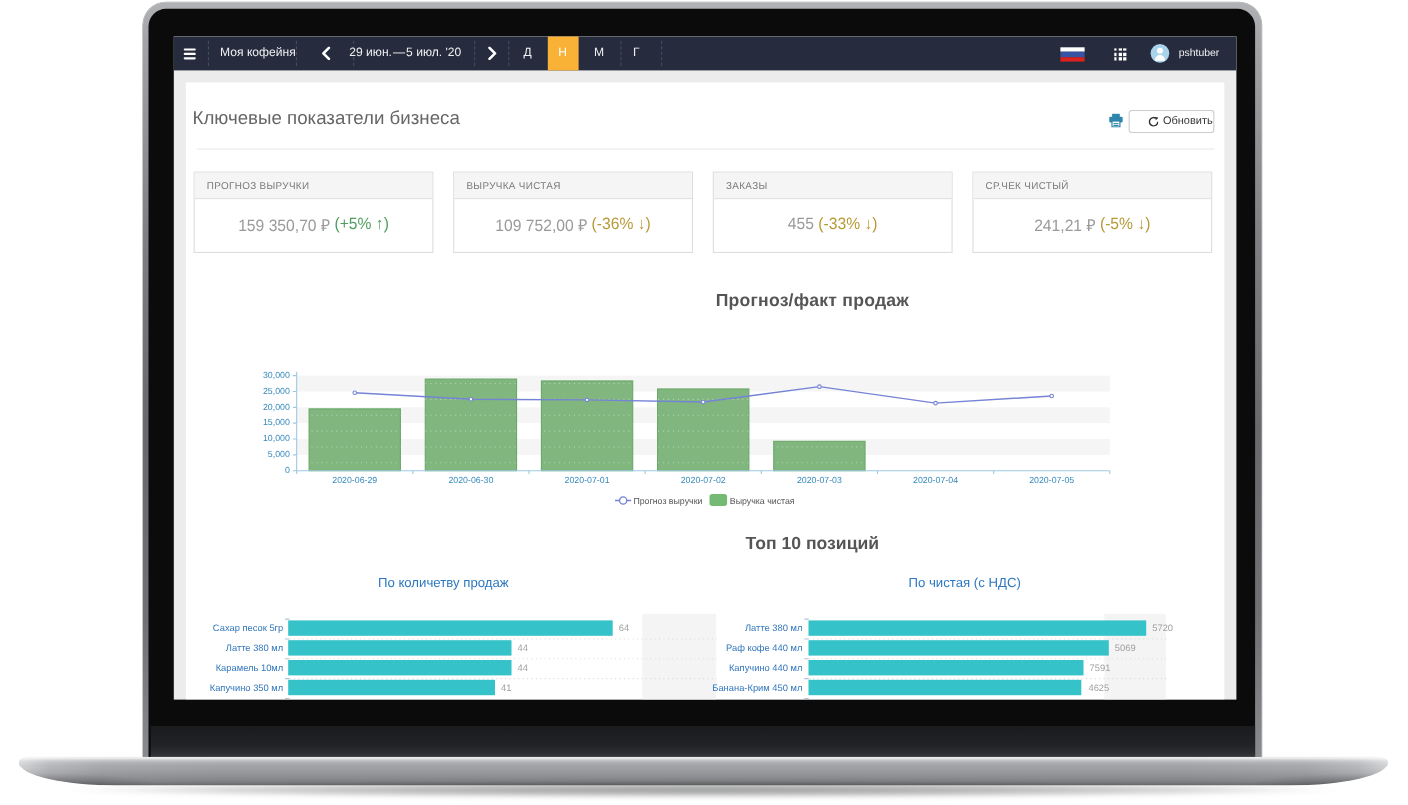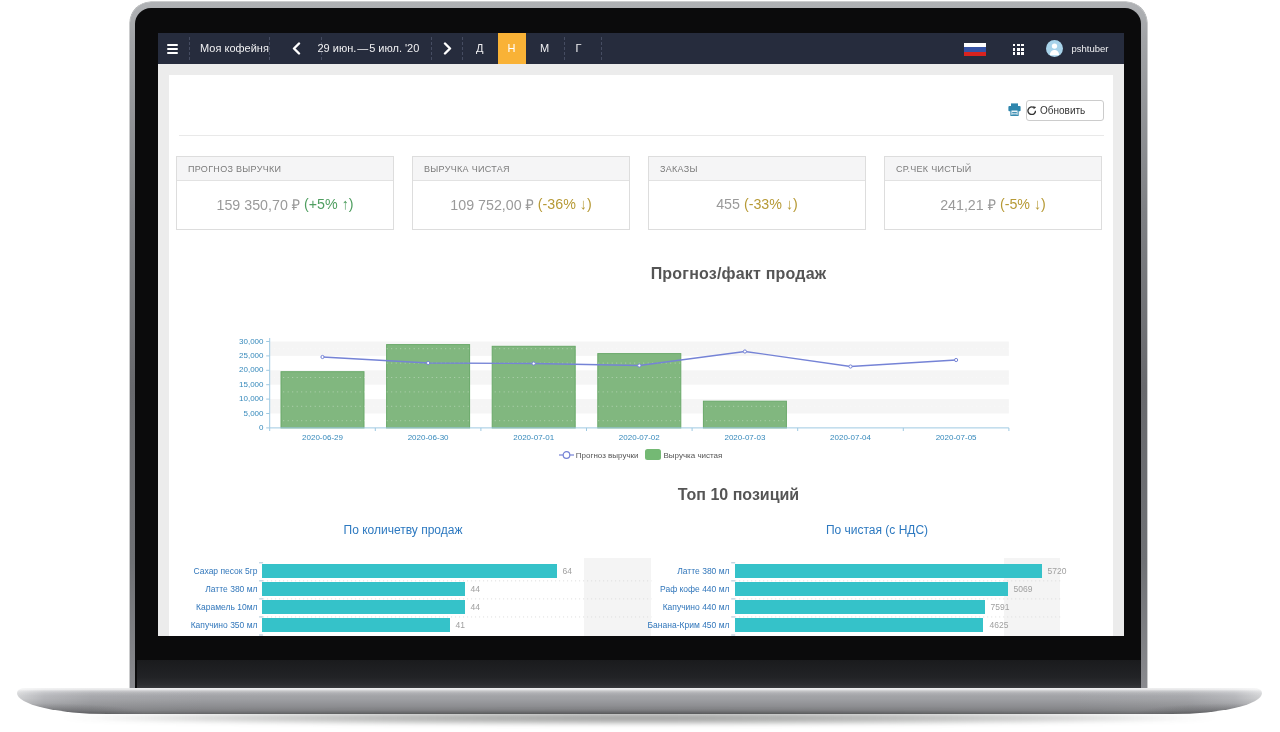--- a/index.html
+++ b/index.html
@@ -27,21 +27,21 @@
 .orange{position:absolute;left:340px;top:0;width:28px;height:31px;background:#f9b236;text-align:center;line-height:31px;font-size:11px;color:#fff}
 .flag{position:absolute;left:806px;top:9.5px;width:22px;height:13.5px}
 .flag div{height:4.5px}
 .grid9{position:absolute;left:855px;top:10.5px;width:11px;height:11px}
 .grid9 b{position:absolute;width:2.75px;height:2.75px;background:#fff}
 .avatar{position:absolute;left:888px;top:6.5px;width:17px;height:17px;border-radius:50%;background:#a8d3ea;overflow:hidden}
 
 .card{position:absolute;left:11.5px;top:41.5px;width:943.5px;height:561.5px;background:#fff}
 .h1{position:absolute;left:6px;top:23px;font-size:17px;color:#666}
 .printer{position:absolute;left:839px;top:28.5px;width:13px;height:13px}
-.btn{position:absolute;left:856.5px;top:25px;width:78px;height:21.5px;border:1px solid #ccc;border-radius:3px;background:#fff;font-size:10px;color:#333;display:flex;align-items:center;justify-content:flex-start}
+.btn{position:absolute;left:856.5px;top:25px;width:78px;height:21.5px;border:1px solid #ccc;border-radius:3px;background:#fff;font-size:10px;color:#333;display:flex;align-items:center;justify-content:flex-end}
 .hr{position:absolute;left:10px;top:60.5px;width:925px;border-top:1px solid #e9e9e9}
 .mcard{position:absolute;top:122.5px;width:218px;height:74.5px;border:1px solid #ddd;background:#fff}
 .mhead{height:24px;background:#f5f5f6;border-bottom:1px solid #e2e2e2;font-size:9px;color:#7b7b7b;line-height:24.5px;padding-left:11px;letter-spacing:.3px}
 .mval{height:49px;display:flex;align-items:center;justify-content:center;font-size:15px;color:#9a9a9a;white-space:pre;transform:scaleX(.95);padding-bottom:3px}
 .grn{color:#4f9e60}.ylw{color:#b79a36}
 .ctitle{position:absolute;left:16px;width:1130px;text-align:center;font-weight:700;color:#555}
 .sub{position:absolute;font-size:12px;color:#2d79c0;text-align:center}
 .legend{position:absolute;left:0;top:416px;width:966px;text-align:center;font-size:8px;color:#555}
 .legend span{vertical-align:middle}
 
@@ -98,20 +98,21 @@
             <b style="left:8.6px;top:8.6px"></b>
     </div>
     <div class="avatar"><svg width="17" height="17" viewBox="0 0 17 17">
               <circle cx="8.5" cy="6.1" r="2.7" fill="#fff"></circle>
               <path d="M3.8 15.2 C4.2 11.2 6.6 10.1 8.5 10.1 C10.4 10.1 12.8 11.2 13.2 15.2 Z" fill="#fff"></path>
             </svg></div>
     <div class="txt" style="left:914px;font-size:9.5px">pshtuber</div>
   </div>
 
   <div class="card">
+    <div class="h1">Ключевые показатели бизнеса</div>
     <svg class="printer" viewBox="0 0 13 13">
             <g fill="#2e86ad">
               <rect x="3" y="0.4" width="7" height="3.4"></rect>
               <rect x="0.4" y="3.1" width="12.2" height="5.2" rx="1"></rect>
             </g>
             <rect x="2.9" y="7" width="7.2" height="5.4" fill="#fff" stroke="#2e86ad" stroke-width="1.1"></rect>
             <rect x="4.2" y="8.9" width="4.6" height="1" fill="#2e86ad"></rect>
             <rect x="4.2" y="10.6" width="4.6" height="1" fill="#2e86ad"></rect>
           </svg>
     <div class="btn"><svg width="9.5" height="9.5" viewBox="0 0 14 14" style="margin-right:4px">

